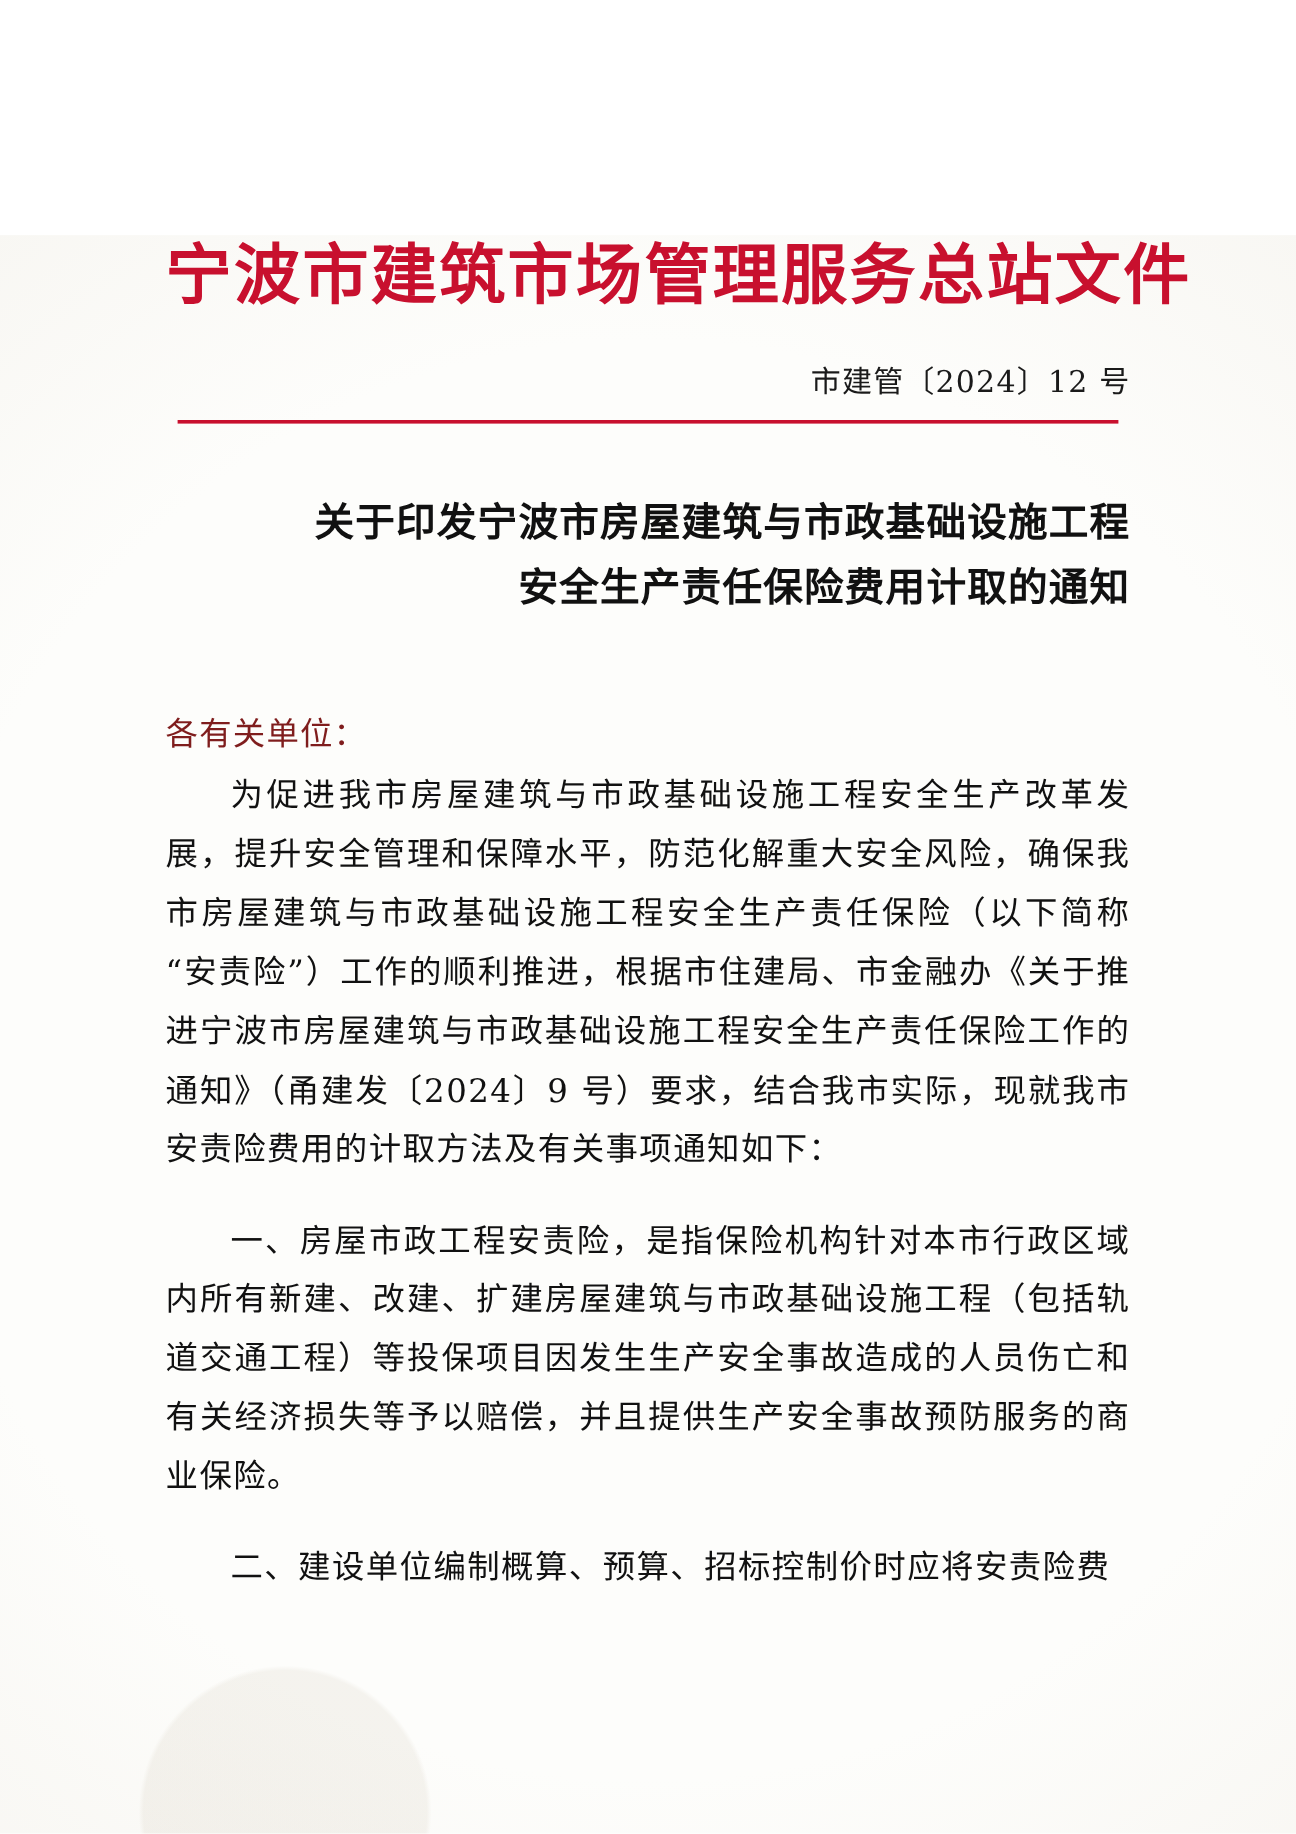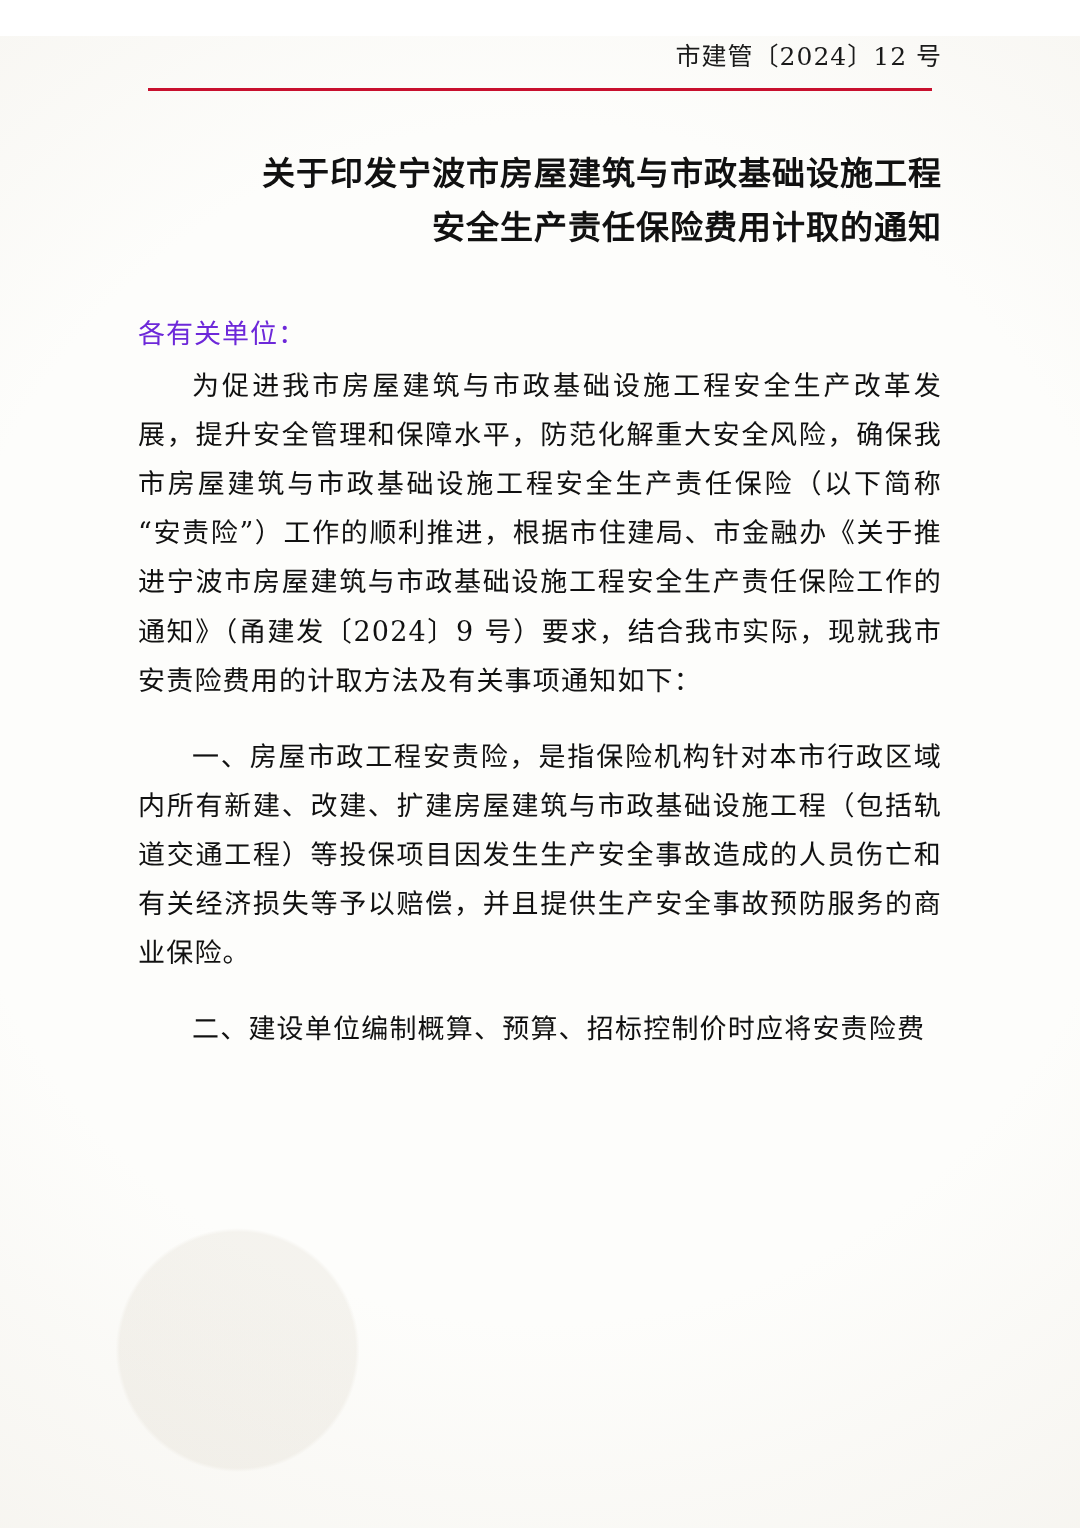--- a/index.html
+++ b/index.html
@@ -68,23 +68,23 @@
     margin-top: 56px;
     text-align: right;
     font-size: 33px;
     font-weight: bold;
     line-height: 1.65;
     color: #111111;
     letter-spacing: 1px;
   }
 
   .salutation {
-    margin-top: 56px;
+    margin-top: 72px;
     font-size: 27px;
-    color: #6d28d9;
+    color: #7f1d1d;
     letter-spacing: 1px;
   }
 
   .para {
     margin-top: 10px;
     font-size: 27px;
     line-height: 1.82;
     color: #111111;
     text-align: justify;
     text-justify: inter-ideograph;
@@ -93,20 +93,21 @@
   }
 </style>
 </head>
 <body>
 
 <div class="page">
   <div class="scan-tint"></div>
 
   <div class="doc-body">
 
+    <div class="masthead">宁波市建筑市场管理服务总站文件</div>
 
     <div class="doc-number">市建管〔2024〕12 号</div>
 
     <div class="red-rule"></div>
 
     <div class="title">
       <div>关于印发宁波市房屋建筑与市政基础设施工程</div>
       <div>安全生产责任保险费用计取的通知</div>
     </div>
 

